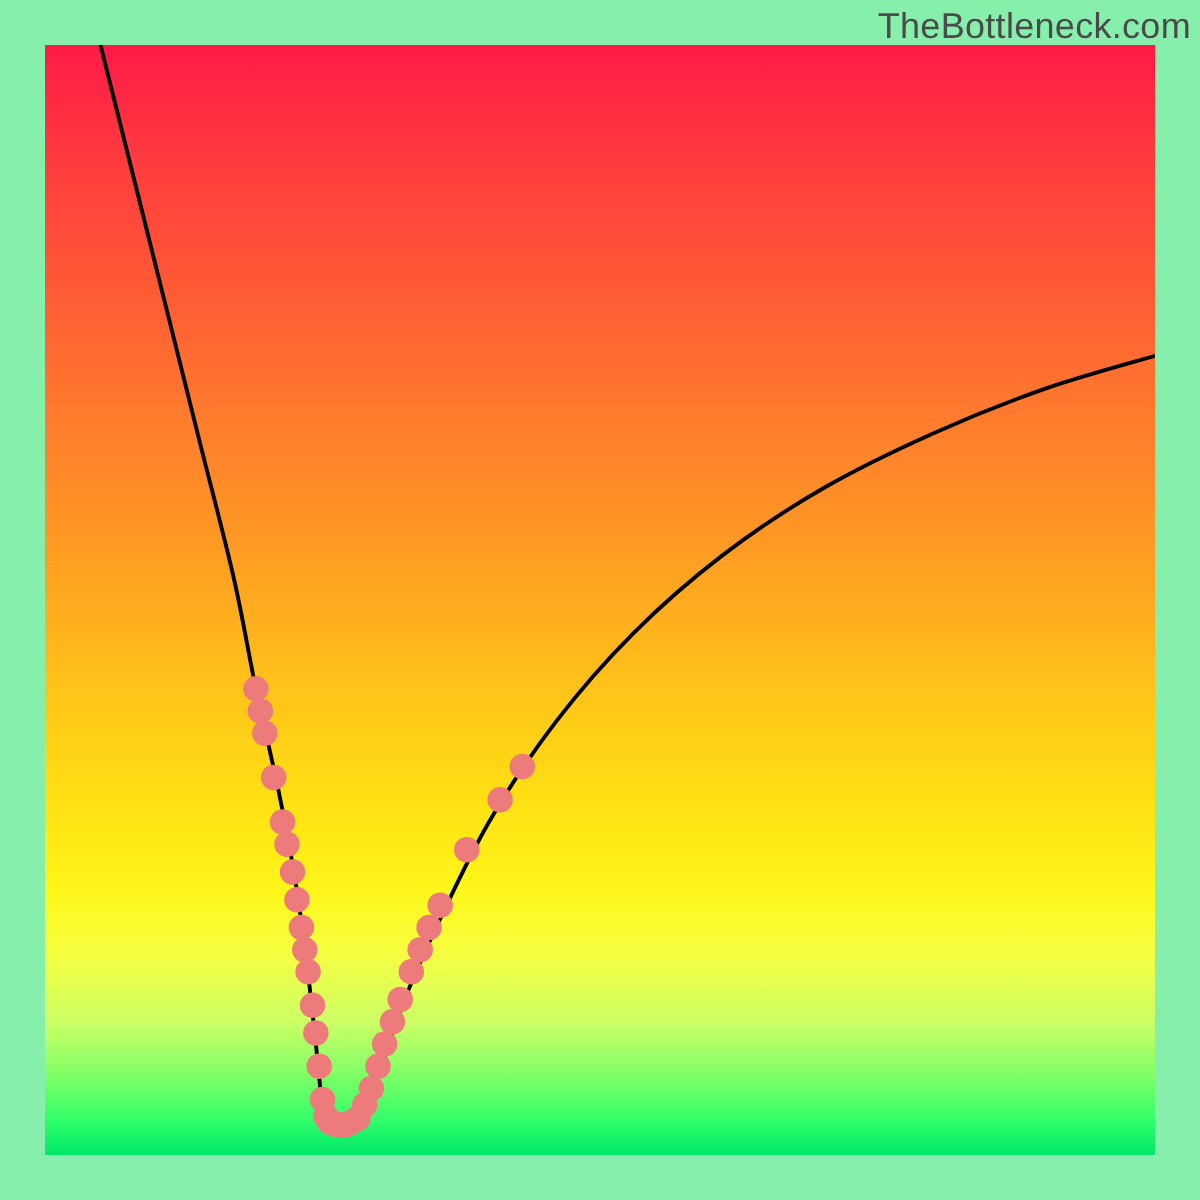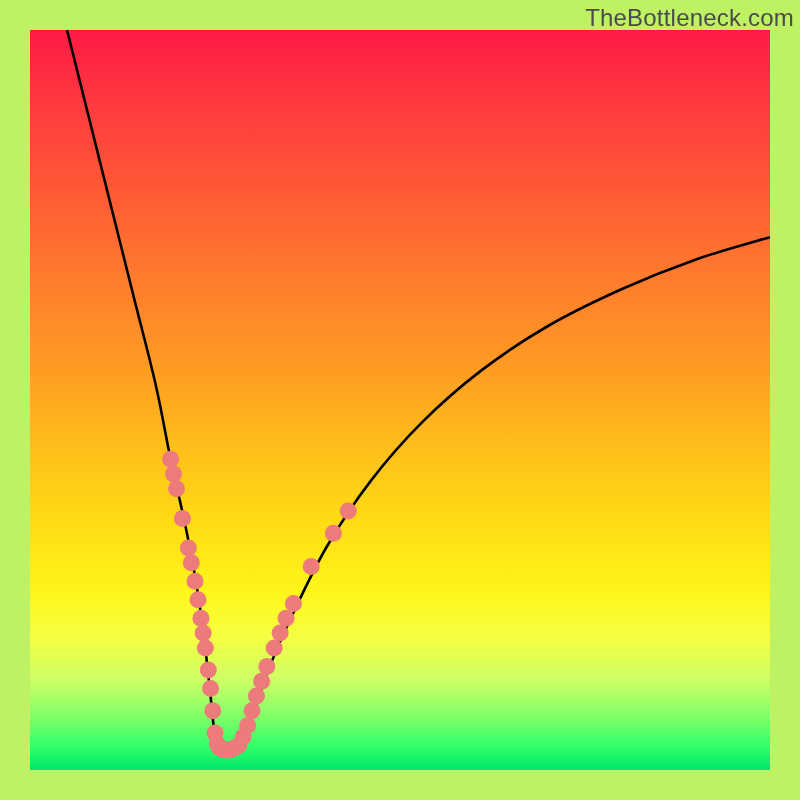--- a/index.html
+++ b/index.html
@@ -10,21 +10,21 @@
     overflow: hidden;
     background: #000;
     font-family: Arial, Helvetica, sans-serif;
   }
   .frame {
     position: absolute;
     left: 0;
     top: 0;
     width: 800px;
     height: 800px;
-    background: #bef264;
+    background: #86efac;
   }
   .plot {
     position: absolute;
     left: 30px;
     top: 30px;
     width: 740px;
     height: 740px;
     
     background: linear-gradient(
       to bottom,

